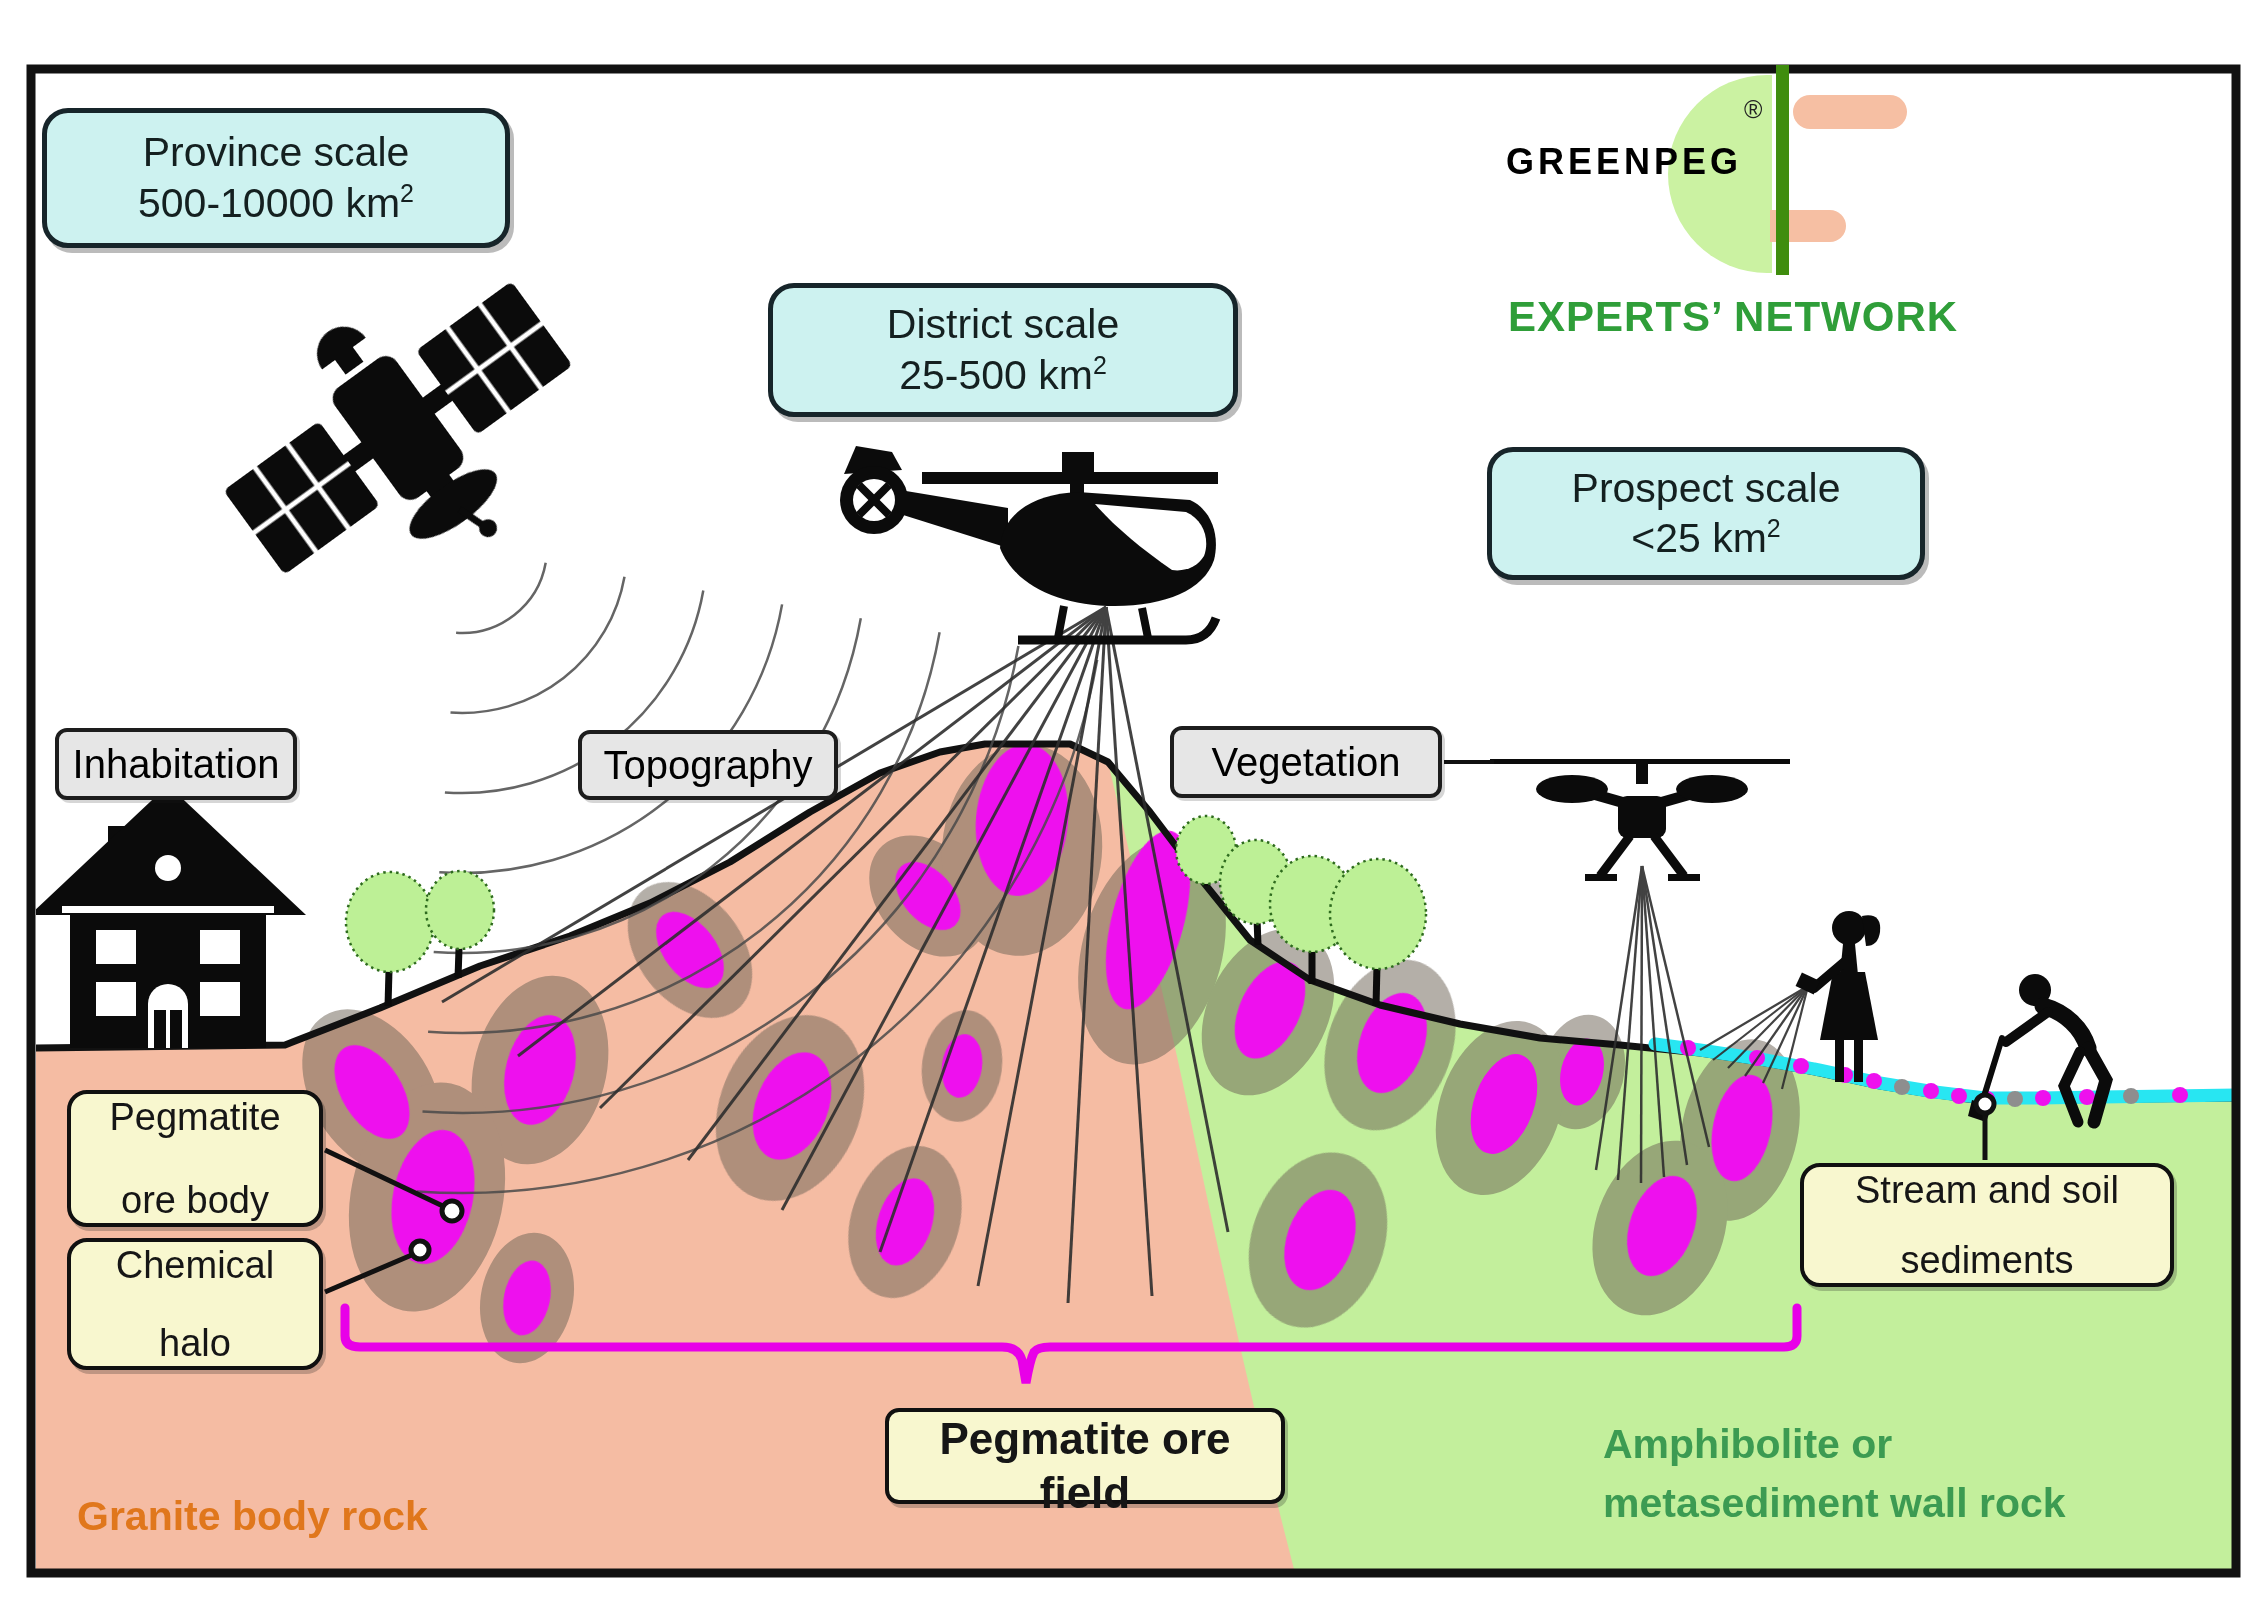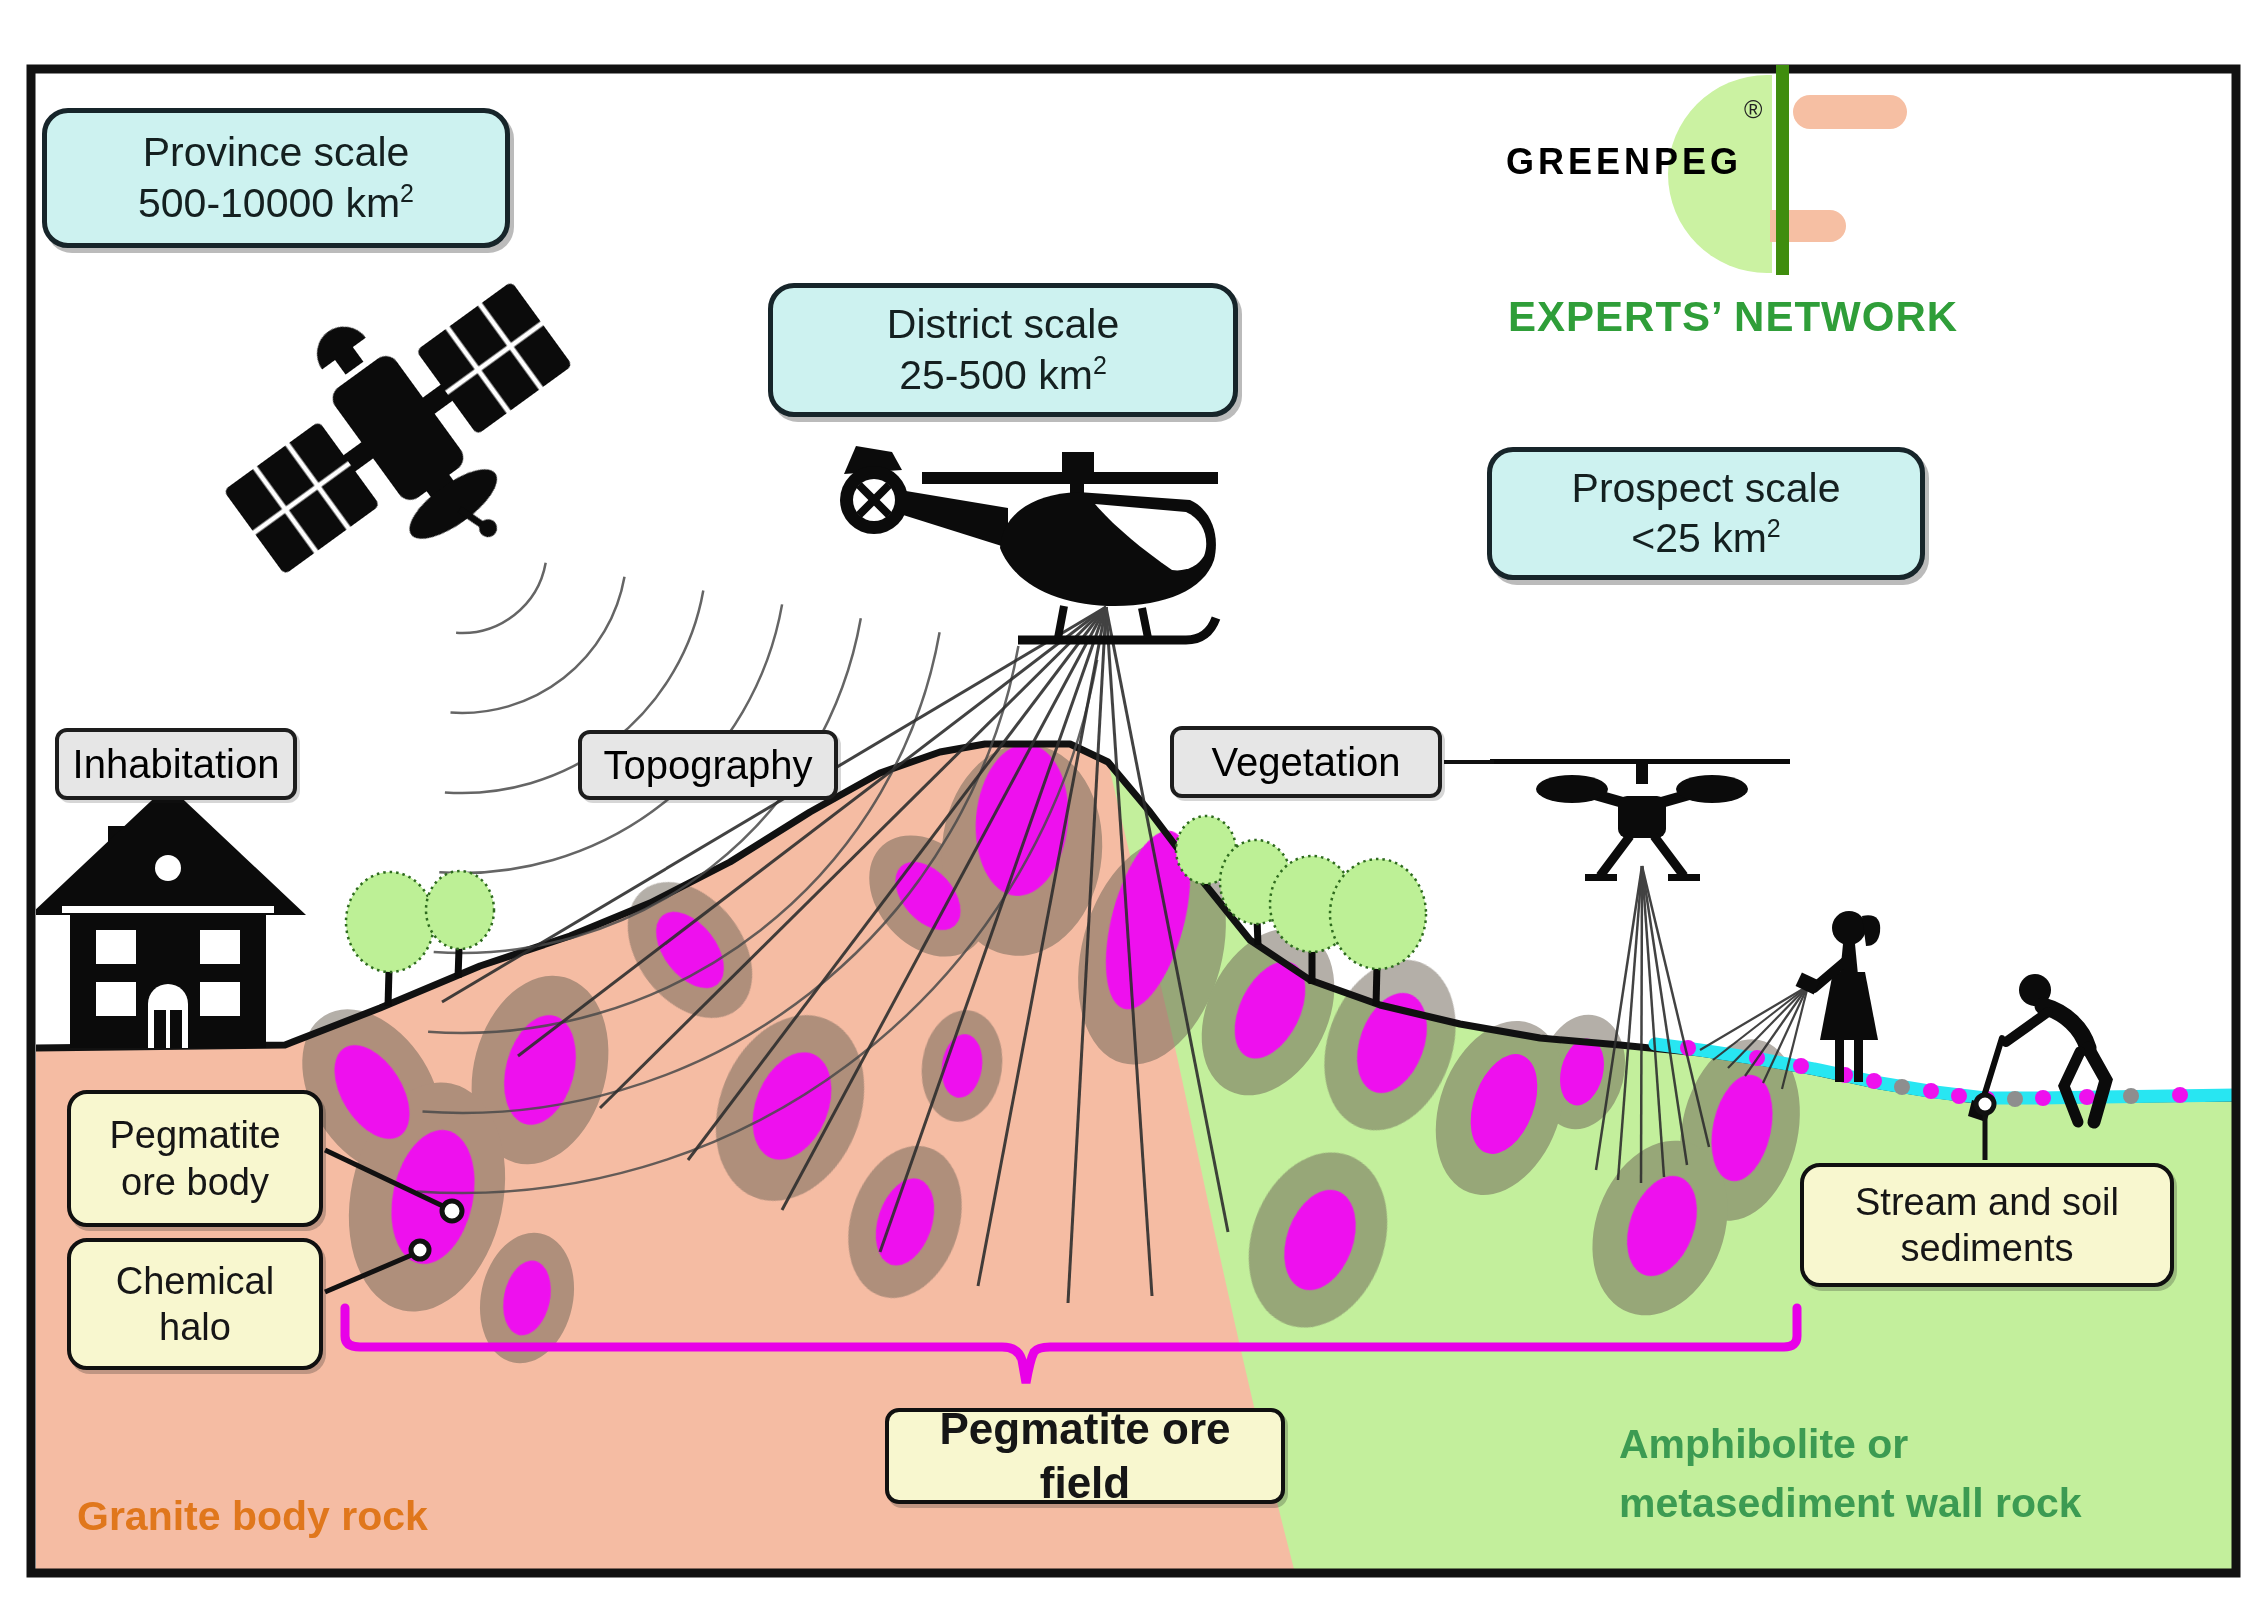--- a/index.html
+++ b/index.html
@@ -10,27 +10,27 @@
   .abs{position:absolute;box-sizing:border-box;}
   .scale-box{background:var(--cyan_box);border:5px solid #17252a;border-radius:26px;
              display:flex;flex-direction:column;justify-content:center;
              font-size:41px;color:#142020;box-shadow:4px 5px 0 rgba(30,30,30,.30);
              line-height:1.2;text-align:center;}
   .scale-box sup{font-size:25px;}
   .tag{background:var(--gray_tag);border:4px solid #1d1d1d;border-radius:12px;
        display:flex;align-items:center;justify-content:center;font-size:40px;color:#000000;
        box-shadow:3px 3px 0 rgba(30,30,30,.18);}
   .note{background:var(--yellow_note);border:4px solid #101010;border-radius:20px;
-        display:flex;flex-direction:column;align-items:center;justify-content:center;
+        display:flex;flex-direction:column;align-items:center;justify-content:space-between;
         font-size:38px;color:#161616;line-height:1.22;text-align:center;
         box-shadow:3px 4px 0 rgba(30,30,30,.25);}
   .note-field{font-weight:bold;font-size:44px;border-radius:14px;}
   .rock-label{position:absolute;font-weight:bold;font-size:41px;line-height:1.45;}
   .granite-label{color:var(--granite_text);}
-  .amphi-label{color:var(--amphibolite_text);margin-left:16px;}
+  .amphi-label{color:var(--amphibolite_text);}
   
   .logo{position:absolute;left:1488px;top:55px;width:470px;height:320px;}
   .logo .disc{position:absolute;left:180px;top:20px;width:104px;height:198px;
               background:var(--logo_green);border-radius:104px 0 0 104px;}
   .logo .bar{position:absolute;left:288px;top:10px;width:13px;height:210px;background:var(--logo_bar);}
   .logo .prong-top{position:absolute;left:305px;top:40px;width:114px;height:34px;border-radius:18px;background:var(--logo_prong);}
   .logo .prong-bottom{position:absolute;left:282px;top:155px;width:76px;height:32px;border-radius:0 16px 16px 0;background:var(--logo_prong);}
   .logo .reg{position:absolute;left:256px;top:40px;font-size:25px;color:#222;}
   .logo .brand{position:absolute;left:18px;top:86px;font-size:36px;font-weight:bold;
                letter-spacing:4px;color:#000;}

